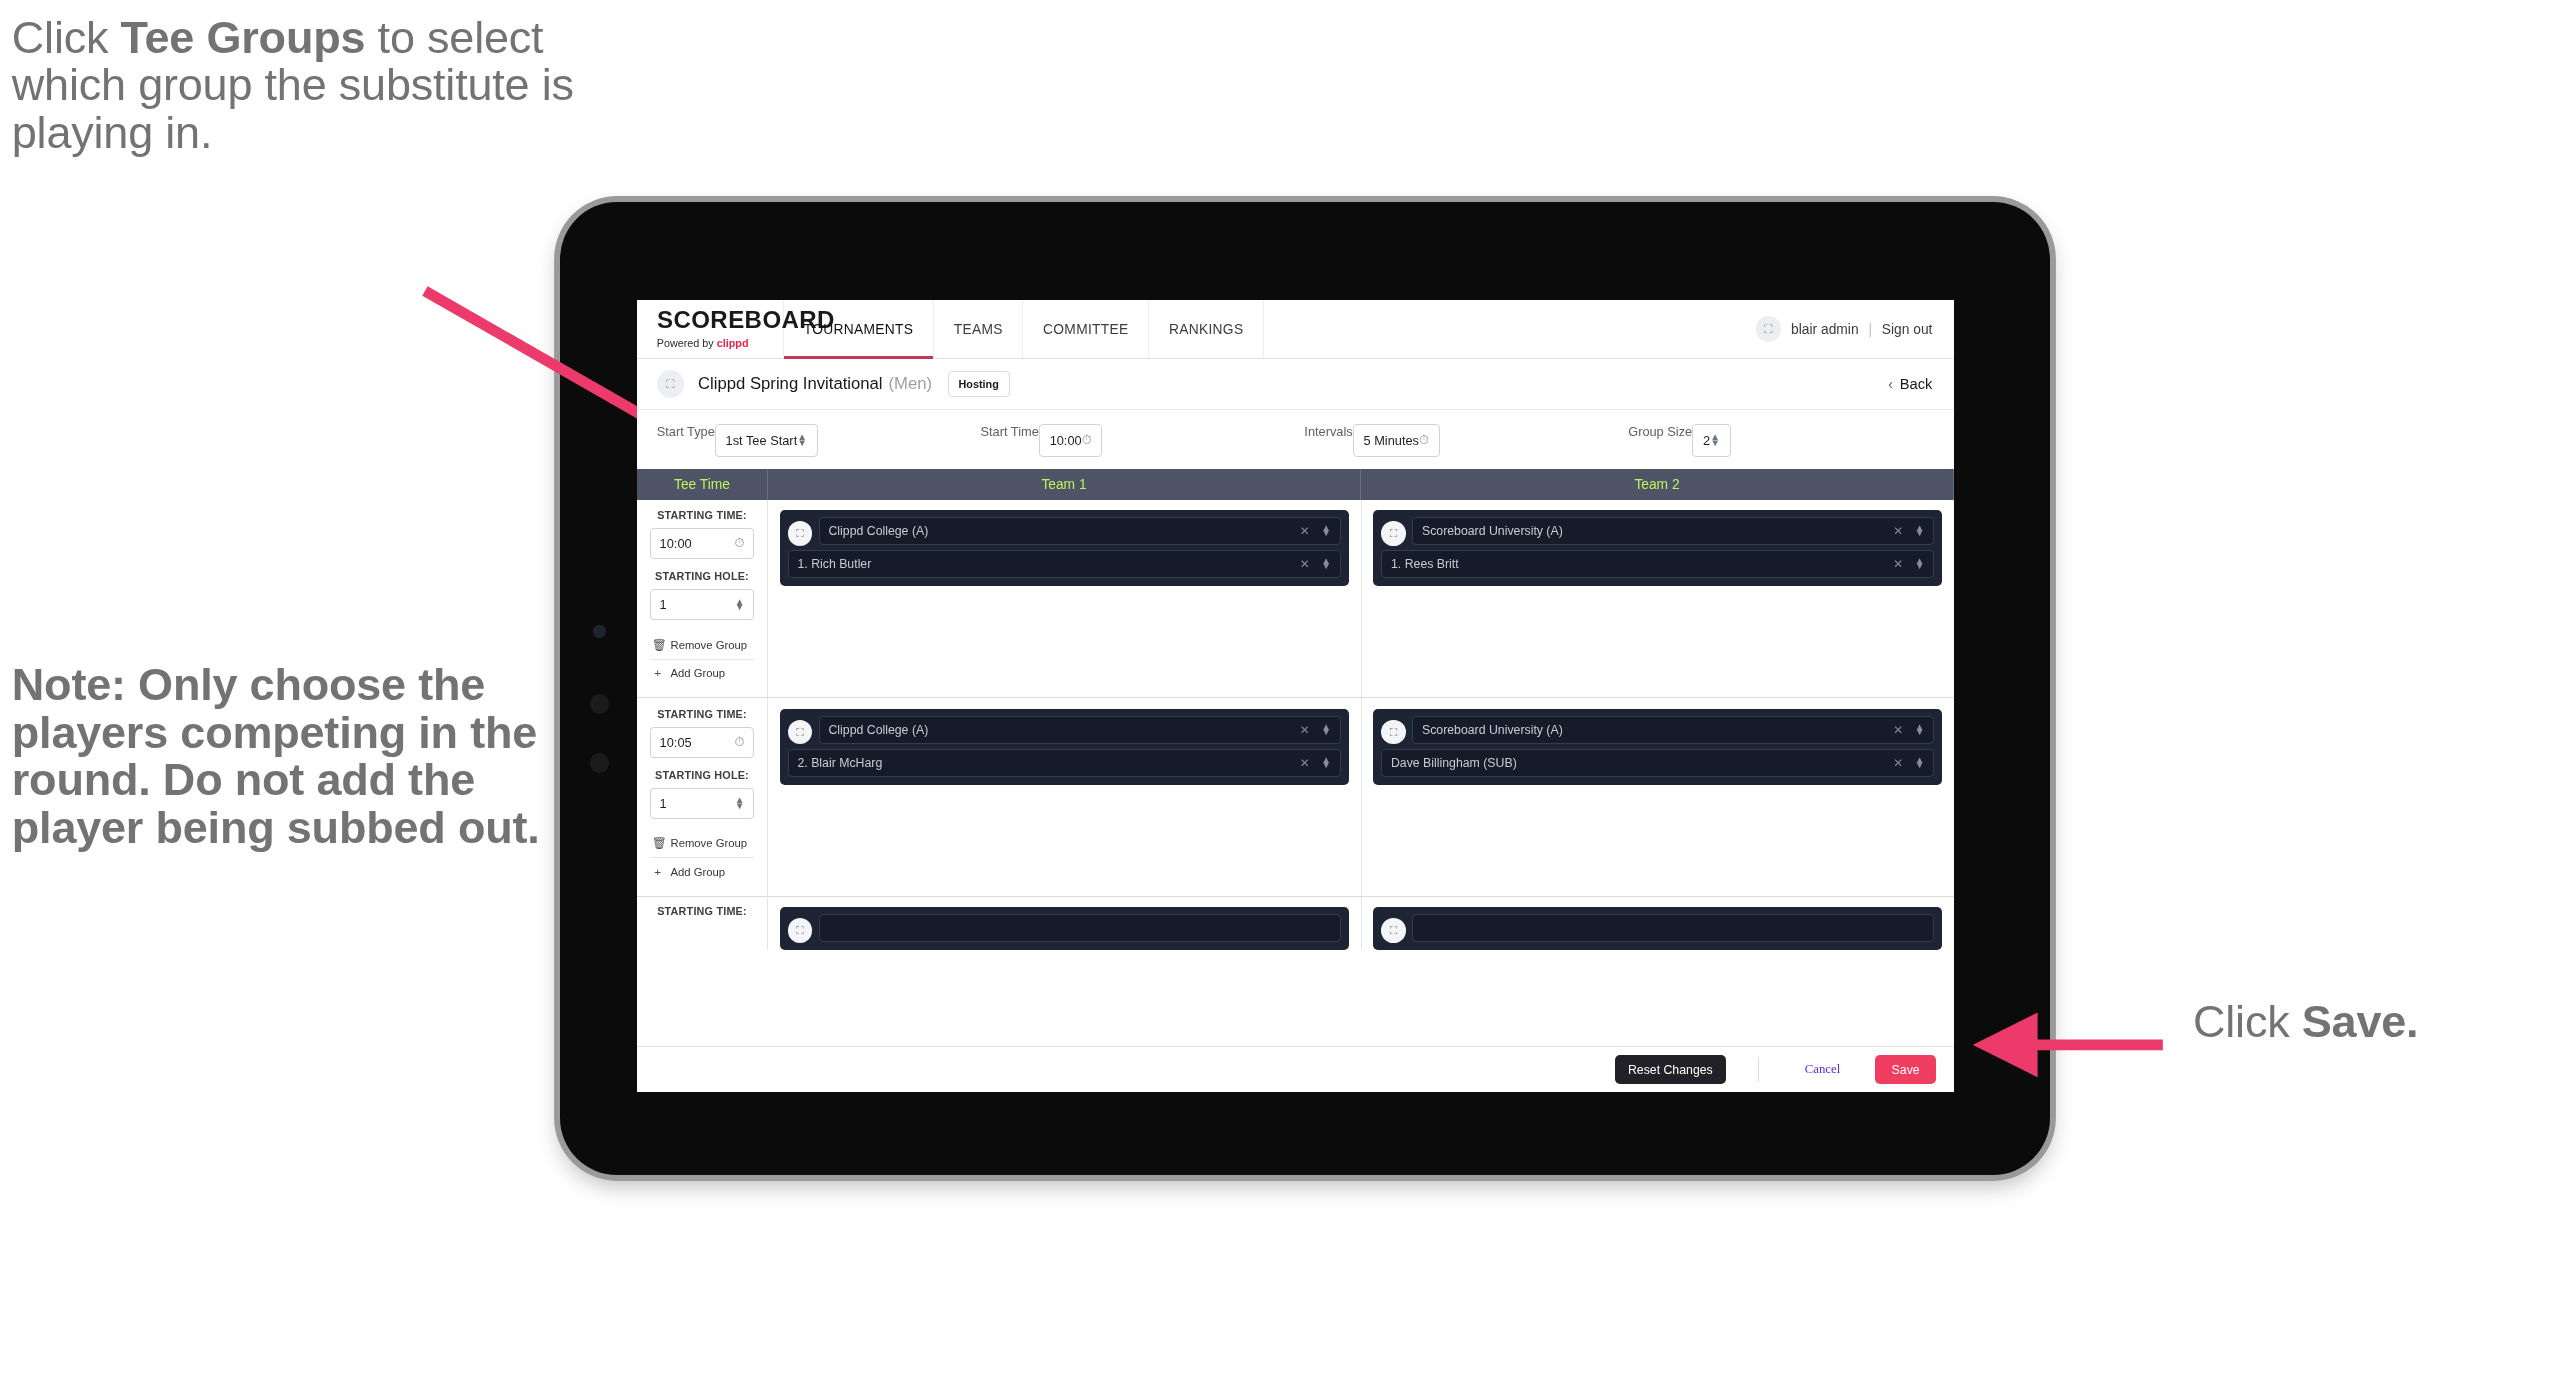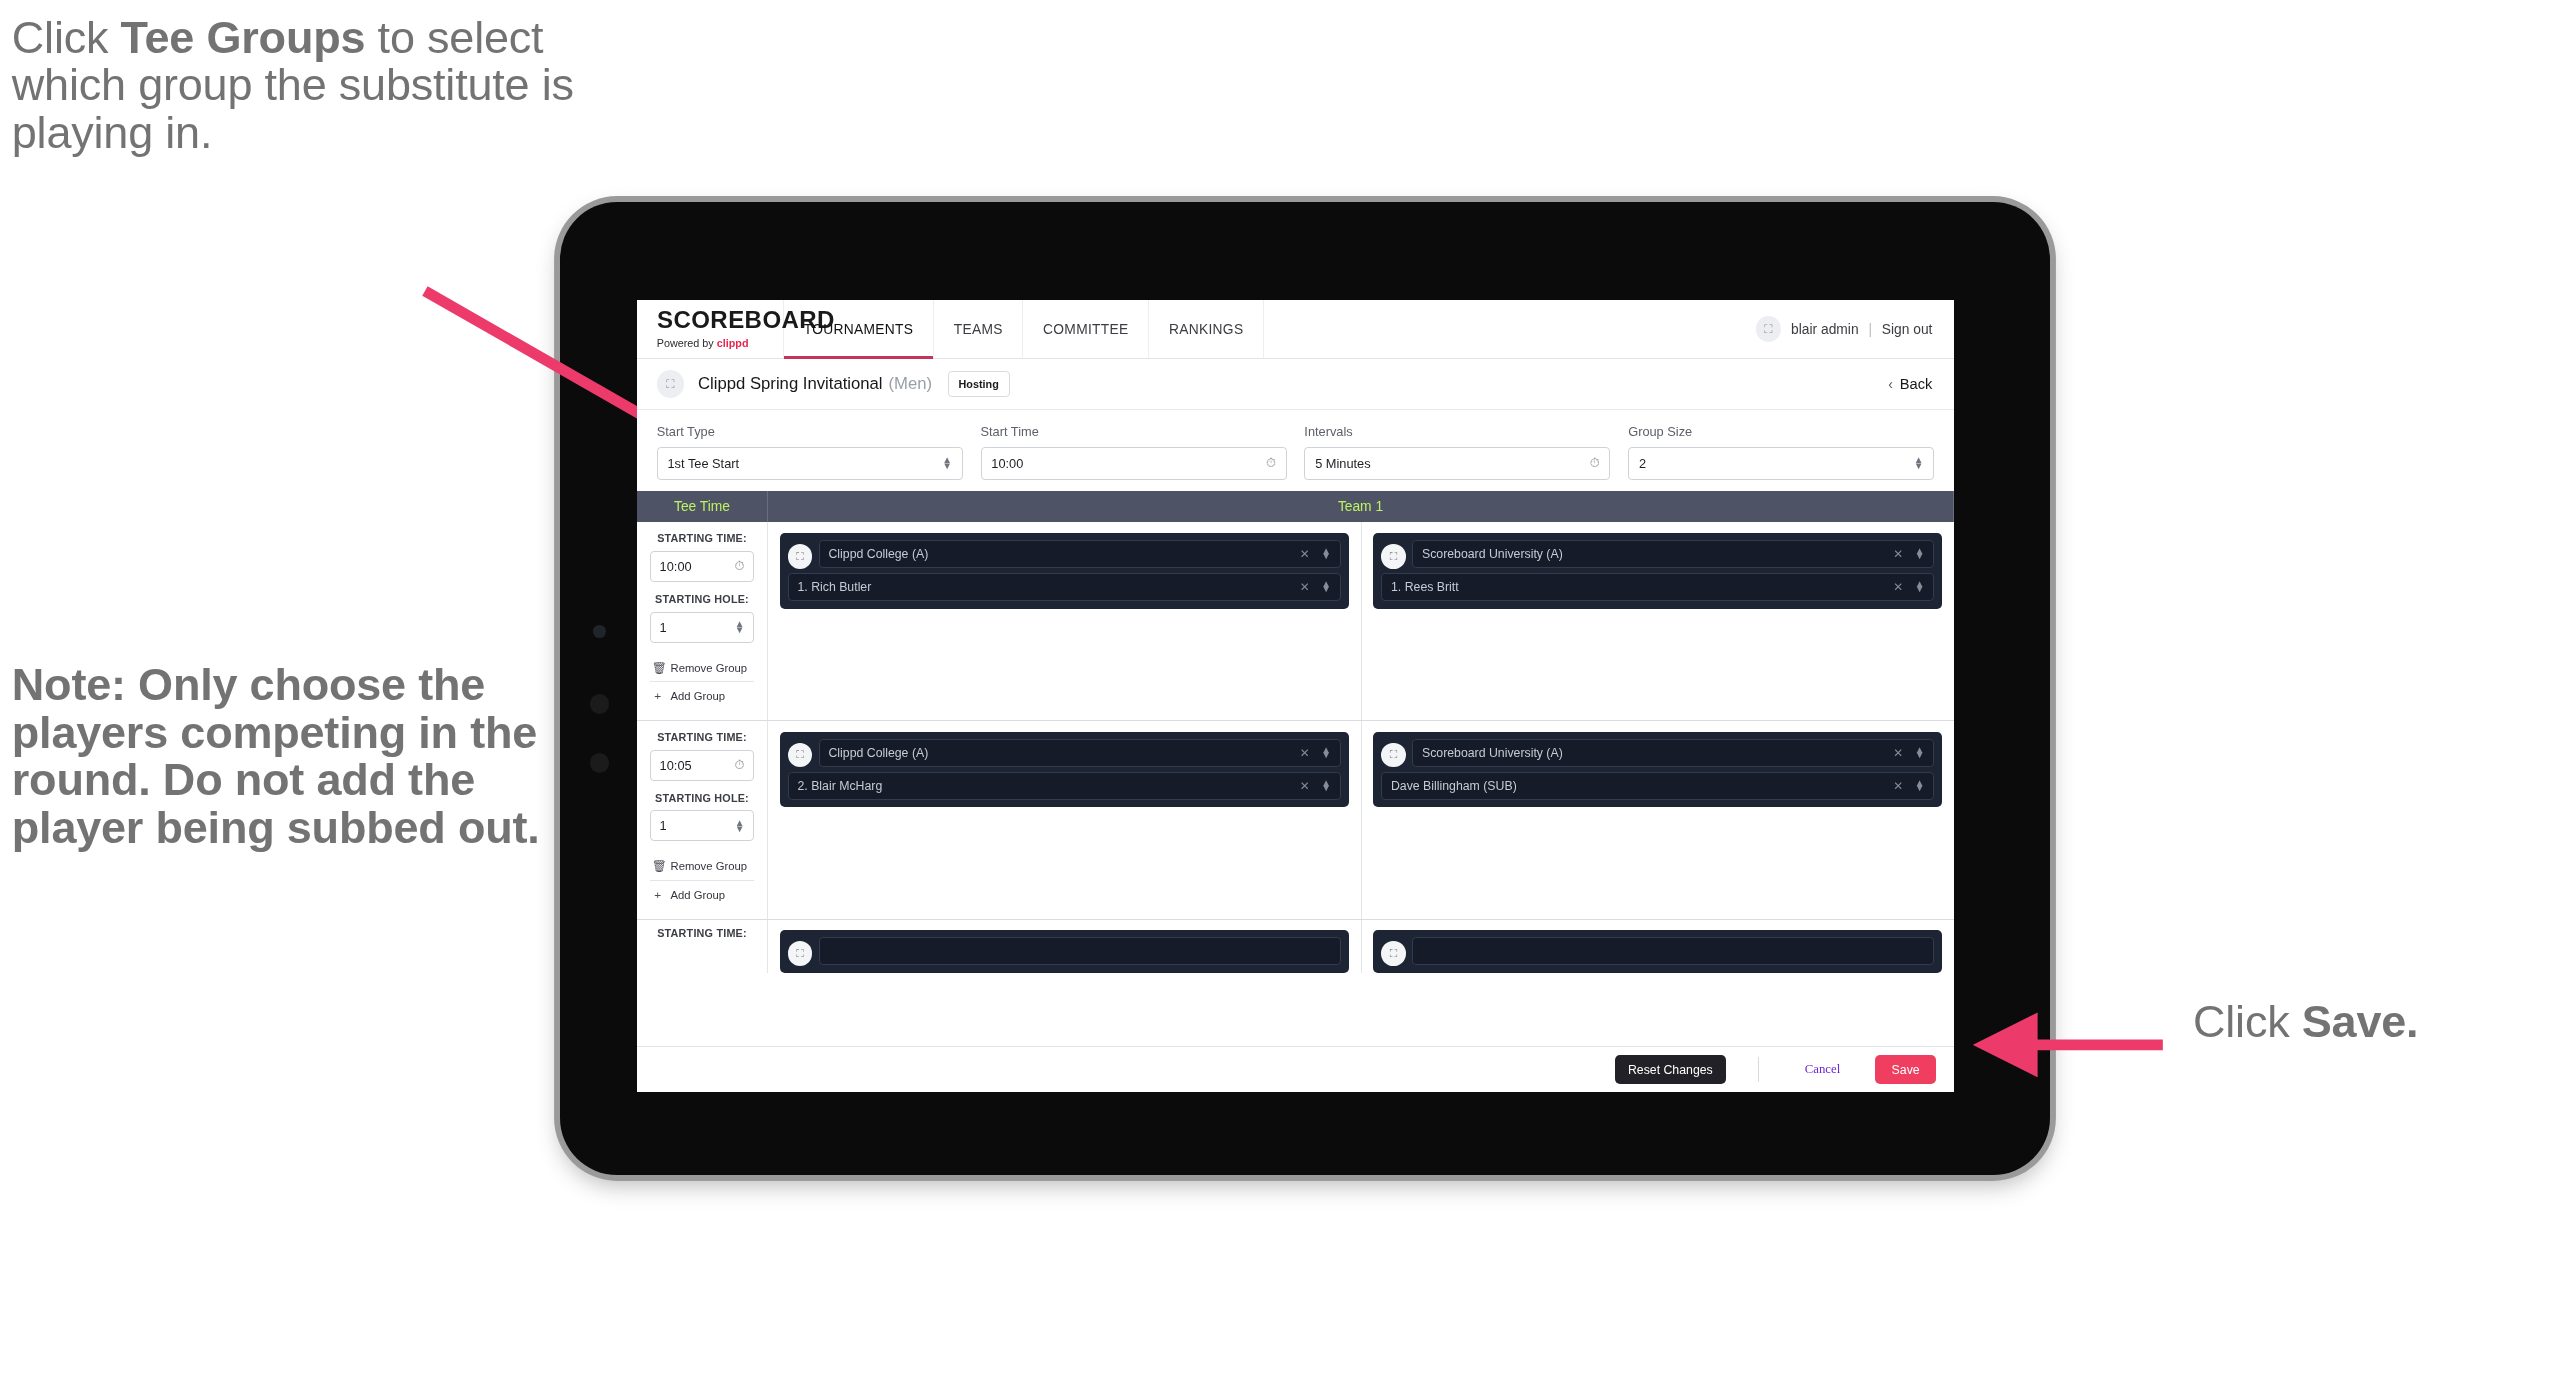--- a/index.html
+++ b/index.html
@@ -124,21 +124,21 @@
   .back-btn {
     margin-left: auto; font-size: 14.7px; color:#17181b; cursor:pointer;
     display:flex; align-items:center; gap:6.9px;
   }
   .back-btn .chev { color:#53565c; font-size:13.8px; }
 
   
   .controls {
     display: flex; gap: 17.7px; padding: 13.8px 19.7px 11.8px 19.7px; background:#fff;
   }
-  .field { flex: 1; display: flex; flex-direction: column; }
+  .field { flex: 1; display: flex; flex-direction: row; }
   .field-label { font-size: 12.8px; color:#5c6068; margin-bottom: 7.9px; }
   .field-box {
     height: 33px; border: 1px solid #cfd2d7; border-radius: 3.9px; background:#fff;
     display:flex; align-items:center; padding: 0 9.8px;
     font-size: 12.8px; color:#1d1f24; cursor: pointer;
   }
   .field-box .val { flex: 1; }
   .icon-muted { color:#8d929a; font-size: 12.8px; line-height: 1; }
   .stepper { display:flex; flex-direction:column; line-height:5.9px; color:#70757d; font-size:9.8px; }
 
@@ -336,20 +336,21 @@
           <span class="val">2</span>
           <span class="stepper">▲<br>▼</span>
         </div>
       </div>
 
     </div>
 
     <div class="thead">
       <div class="th th-tee">Tee Time</div>
       <div class="th th-team">Team 1</div>
+      <div class="th th-team">Team 2</div>
     </div>
 
     <div class="tbody">
 
       <div class="grow">
         <div class="cell-tee">
           <div class="tee-label">STARTING TIME:</div>
           <div class="tee-input">
             <span class="val">10:00</span>
             <span class="icon-muted">⏱</span>

